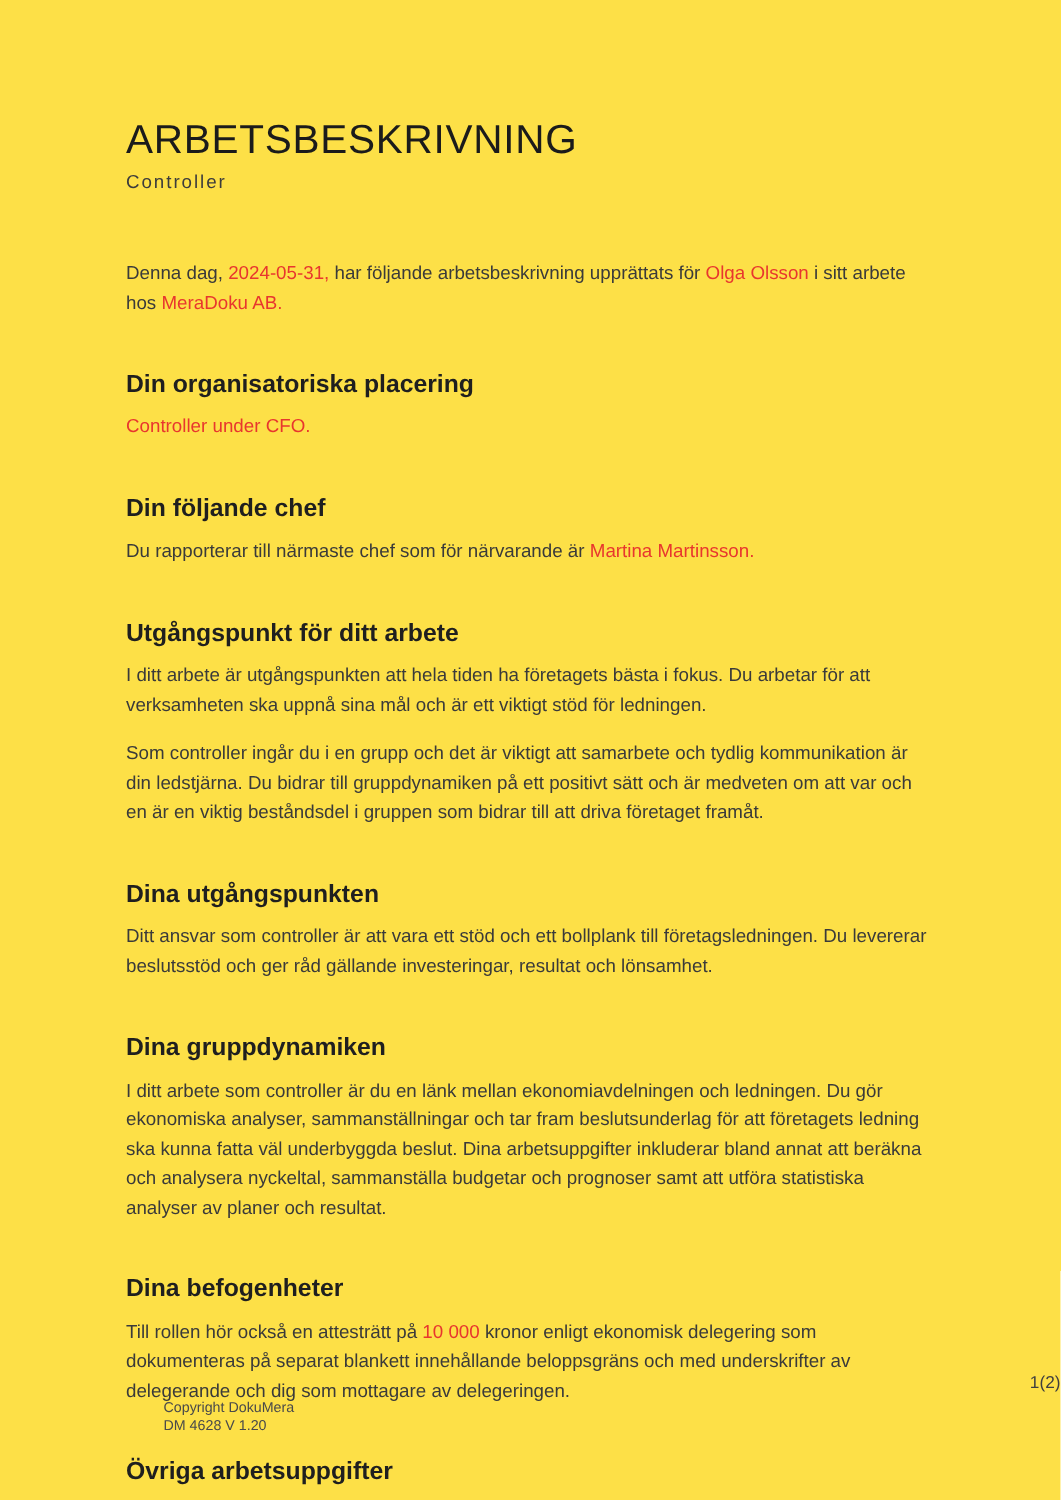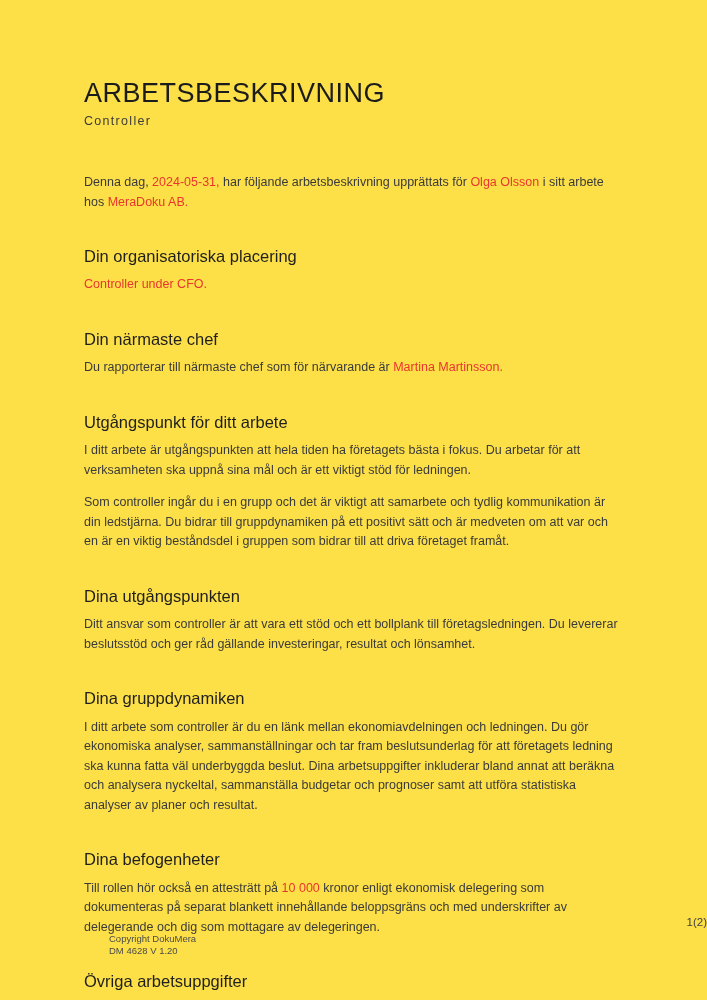--- a/index.html
+++ b/index.html
@@ -31,21 +31,21 @@
     color: #3c3c3c;
   }
   .intro {
     margin: 45px 0 0 0;
     font-size: 12.5px;
     line-height: 19.5px;
   }
   .section h2 {
     margin: 34px 0 8px 0;
     font-size: 16.5px;
-    font-weight: 400;
+    font-weight: 700;
     color: #1f1f1f;
     line-height: 1.3;
   }
   .section p {
     margin: 4px 0 13px 0;
     font-size: 12.5px;
     line-height: 19.5px;
   }
   .red { color: var(--accent-red, #e8362e); }
   .page-number {
@@ -77,21 +77,21 @@
 
     <p class="intro"><span>Denna dag, </span><span class="red">2024-05-31,</span><span> har följande arbetsbeskrivning upprättats för </span><span class="red">Olga Olsson</span><span> i sitt arbete hos </span><span class="red">MeraDoku AB.</span></p>
 
     <div id="sections-container">
   <div class="section">
     <h2>Din organisatoriska placering</h2>
   <p><span class="red">Controller under CFO.</span></p>
         </div>
 
   <div class="section">
-    <h2>Din närmaste chef</h2>
+    <h2>Din följande chef</h2>
   <p><span>Du rapporterar till närmaste chef som för närvarande är </span><span class="red">Martina Martinsson.</span></p>
         </div>
 
   <div class="section">
     <h2>Utgångspunkt för ditt arbete</h2>
   <p><span>I ditt arbete är utgångspunkten att hela tiden ha företagets bästa i fokus. Du arbetar för att verksamheten ska uppnå sina mål och är ett viktigt stöd för ledningen.</span></p>
           <p><span>Som controller ingår du i en grupp och det är viktigt att samarbete och tydlig kommunikation är din ledstjärna. Du bidrar till gruppdynamiken på ett positivt sätt och är medveten om att var och en är en viktig beståndsdel i gruppen som bidrar till att driva företaget framåt.</span></p>
         </div>
 
   <div class="section">

